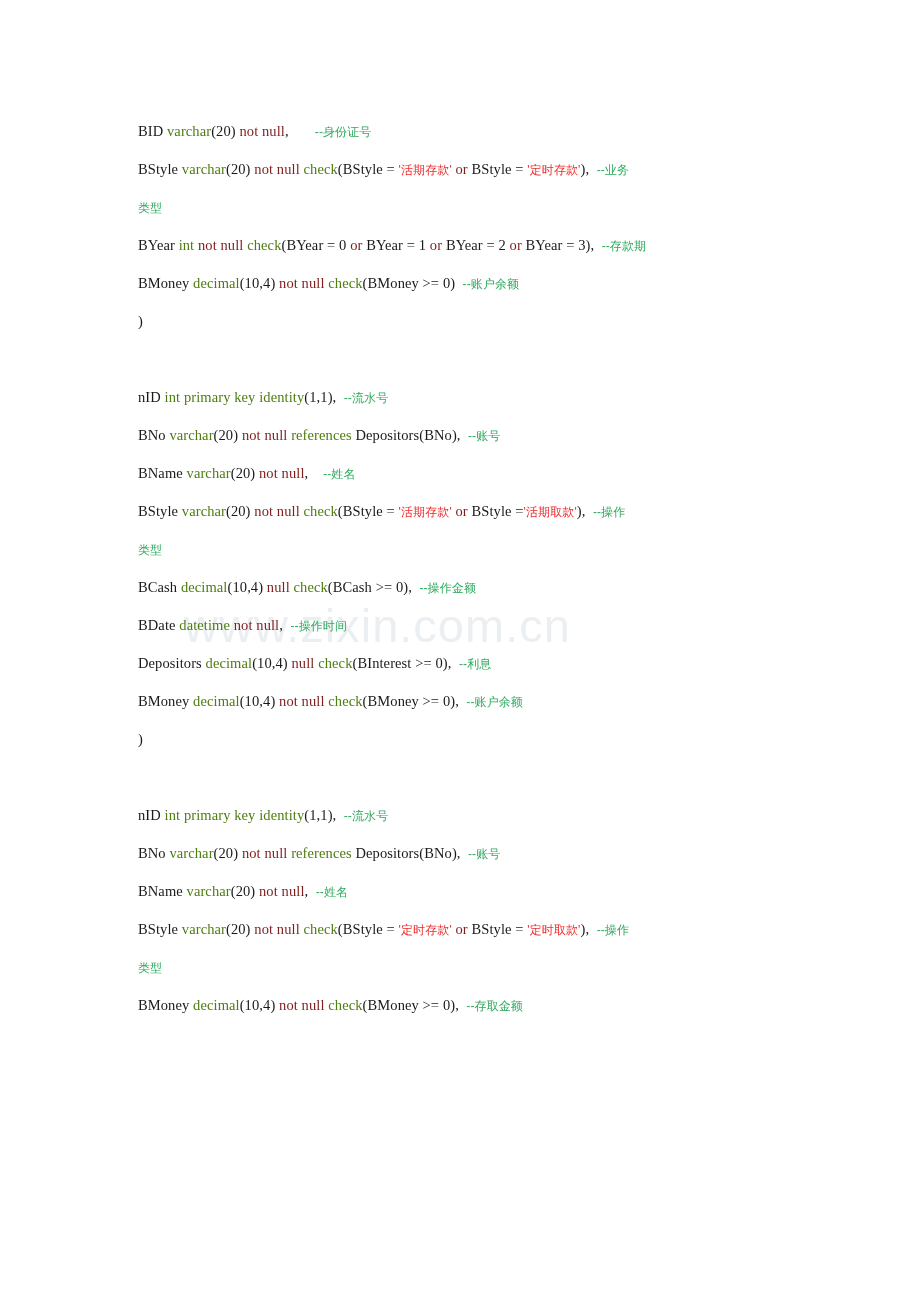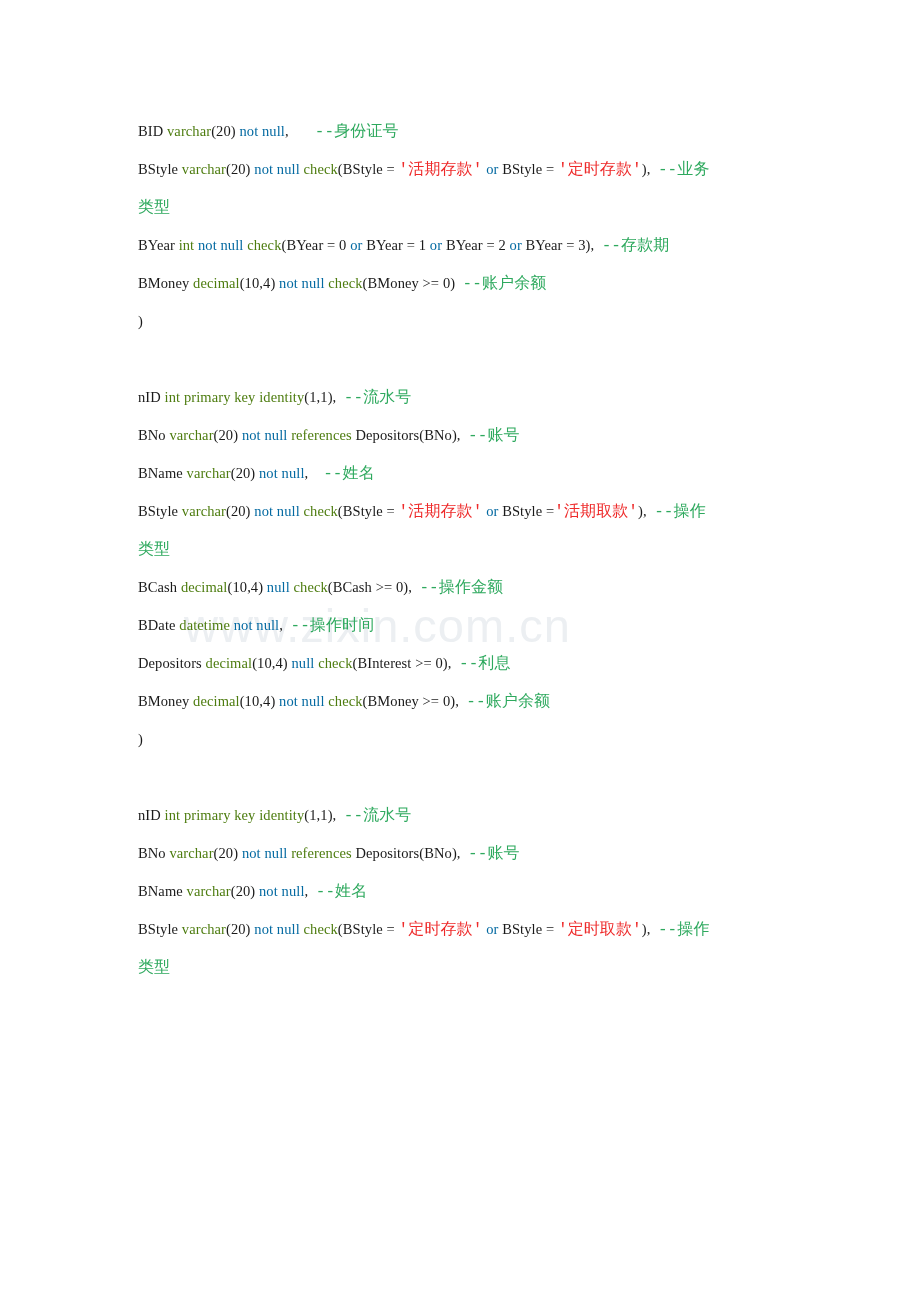--- a/index.html
+++ b/index.html
@@ -49,27 +49,27 @@
     height: 38px;
     white-space: pre-wrap;
     word-break: break-word;
     color: #1a1a1a;
     letter-spacing: .1px;
   }
   .ln.blank { color: transparent; }
 
   
   .kw   { color: #4d7c0f; }   
-  .nul  { color: #0369a1; }   
+  .nul  { color: #7f1d1d; }   
   .cmt  { color: #2ea95e; }   
   .str  { color: #ee2b2b; }   
   .id   { color: #1a1a1a; }   
 
   
-  .cn { font-family: Liberation Mono, monospace; font-size: 16px; }
+  .cn { font-family: Liberation Sans, sans-serif; font-size: 12px; }
 </style>
 </head>
 <body>
 
 <div id="watermark">www.zixin.com.cn</div>
 
 <div id="code">
     <div class="ln"><span class="id">BID </span><span class="kw">varchar</span><span class="id">(20) </span><span class="nul">not null</span><span class="id">,       </span><span class="cmt cn">--身份证号</span></div>
     <div class="ln"><span class="id">BStyle </span><span class="kw">varchar</span><span class="id">(20) </span><span class="nul">not null </span><span class="kw">check</span><span class="id">(BStyle = </span><span class="str cn">'活期存款'</span><span class="nul"> or </span><span class="id">BStyle = </span><span class="str cn">'定时存款'</span><span class="id">),  </span><span class="cmt cn">--业务</span></div>
     <div class="ln"><span class="cmt cn">类型</span></div>
@@ -86,13 +86,14 @@
     <div class="ln"><span class="id">BDate </span><span class="kw">datetime</span><span class="nul"> not null</span><span class="id">,  </span><span class="cmt cn">--操作时间</span></div>
     <div class="ln"><span class="id">Depositors </span><span class="kw">decimal</span><span class="id">(10,4) </span><span class="nul">null </span><span class="kw">check</span><span class="id">(BInterest &gt;= 0),  </span><span class="cmt cn">--利息</span></div>
     <div class="ln"><span class="id">BMoney </span><span class="kw">decimal</span><span class="id">(10,4) </span><span class="nul">not null </span><span class="kw">check</span><span class="id">(BMoney &gt;= 0),  </span><span class="cmt cn">--账户余额</span></div>
     <div class="ln"><span class="id">)</span></div>
     <div class="ln blank">&nbsp;</div>
     <div class="ln"><span class="id">nID </span><span class="kw">int primary key identity</span><span class="id">(1,1),  </span><span class="cmt cn">--流水号</span></div>
     <div class="ln"><span class="id">BNo </span><span class="kw">varchar</span><span class="id">(20) </span><span class="nul">not null </span><span class="kw">references</span><span class="id"> Depositors(BNo),  </span><span class="cmt cn">--账号</span></div>
     <div class="ln"><span class="id">BName </span><span class="kw">varchar</span><span class="id">(20) </span><span class="nul">not null</span><span class="id">,  </span><span class="cmt cn">--姓名</span></div>
     <div class="ln"><span class="id">BStyle </span><span class="kw">varchar</span><span class="id">(20) </span><span class="nul">not null </span><span class="kw">check</span><span class="id">(BStyle = </span><span class="str cn">'定时存款'</span><span class="nul"> or </span><span class="id">BStyle = </span><span class="str cn">'定时取款'</span><span class="id">),  </span><span class="cmt cn">--操作</span></div>
     <div class="ln"><span class="cmt cn">类型</span></div>
+    <div class="ln"><span class="id">BMoney </span><span class="kw">decimal</span><span class="id">(10,4) </span><span class="nul">not null </span><span class="kw">check</span><span class="id">(BMoney &gt;= 0),  </span><span class="cmt cn">--存取金额</span></div>
   </div>
 
 </body></html>

